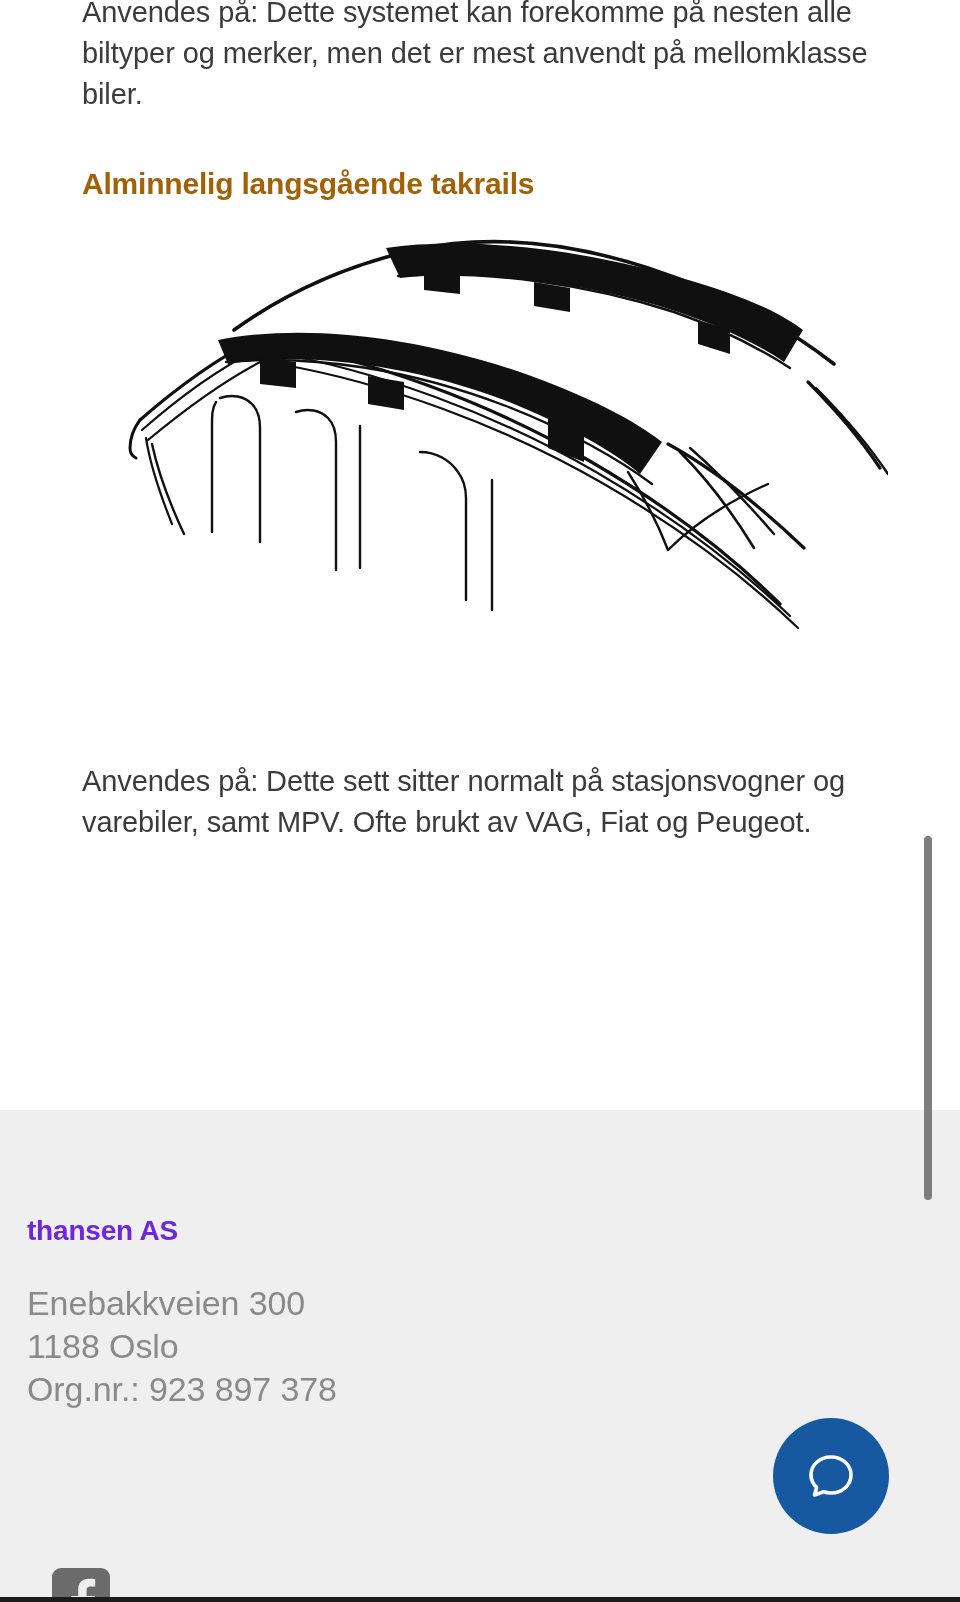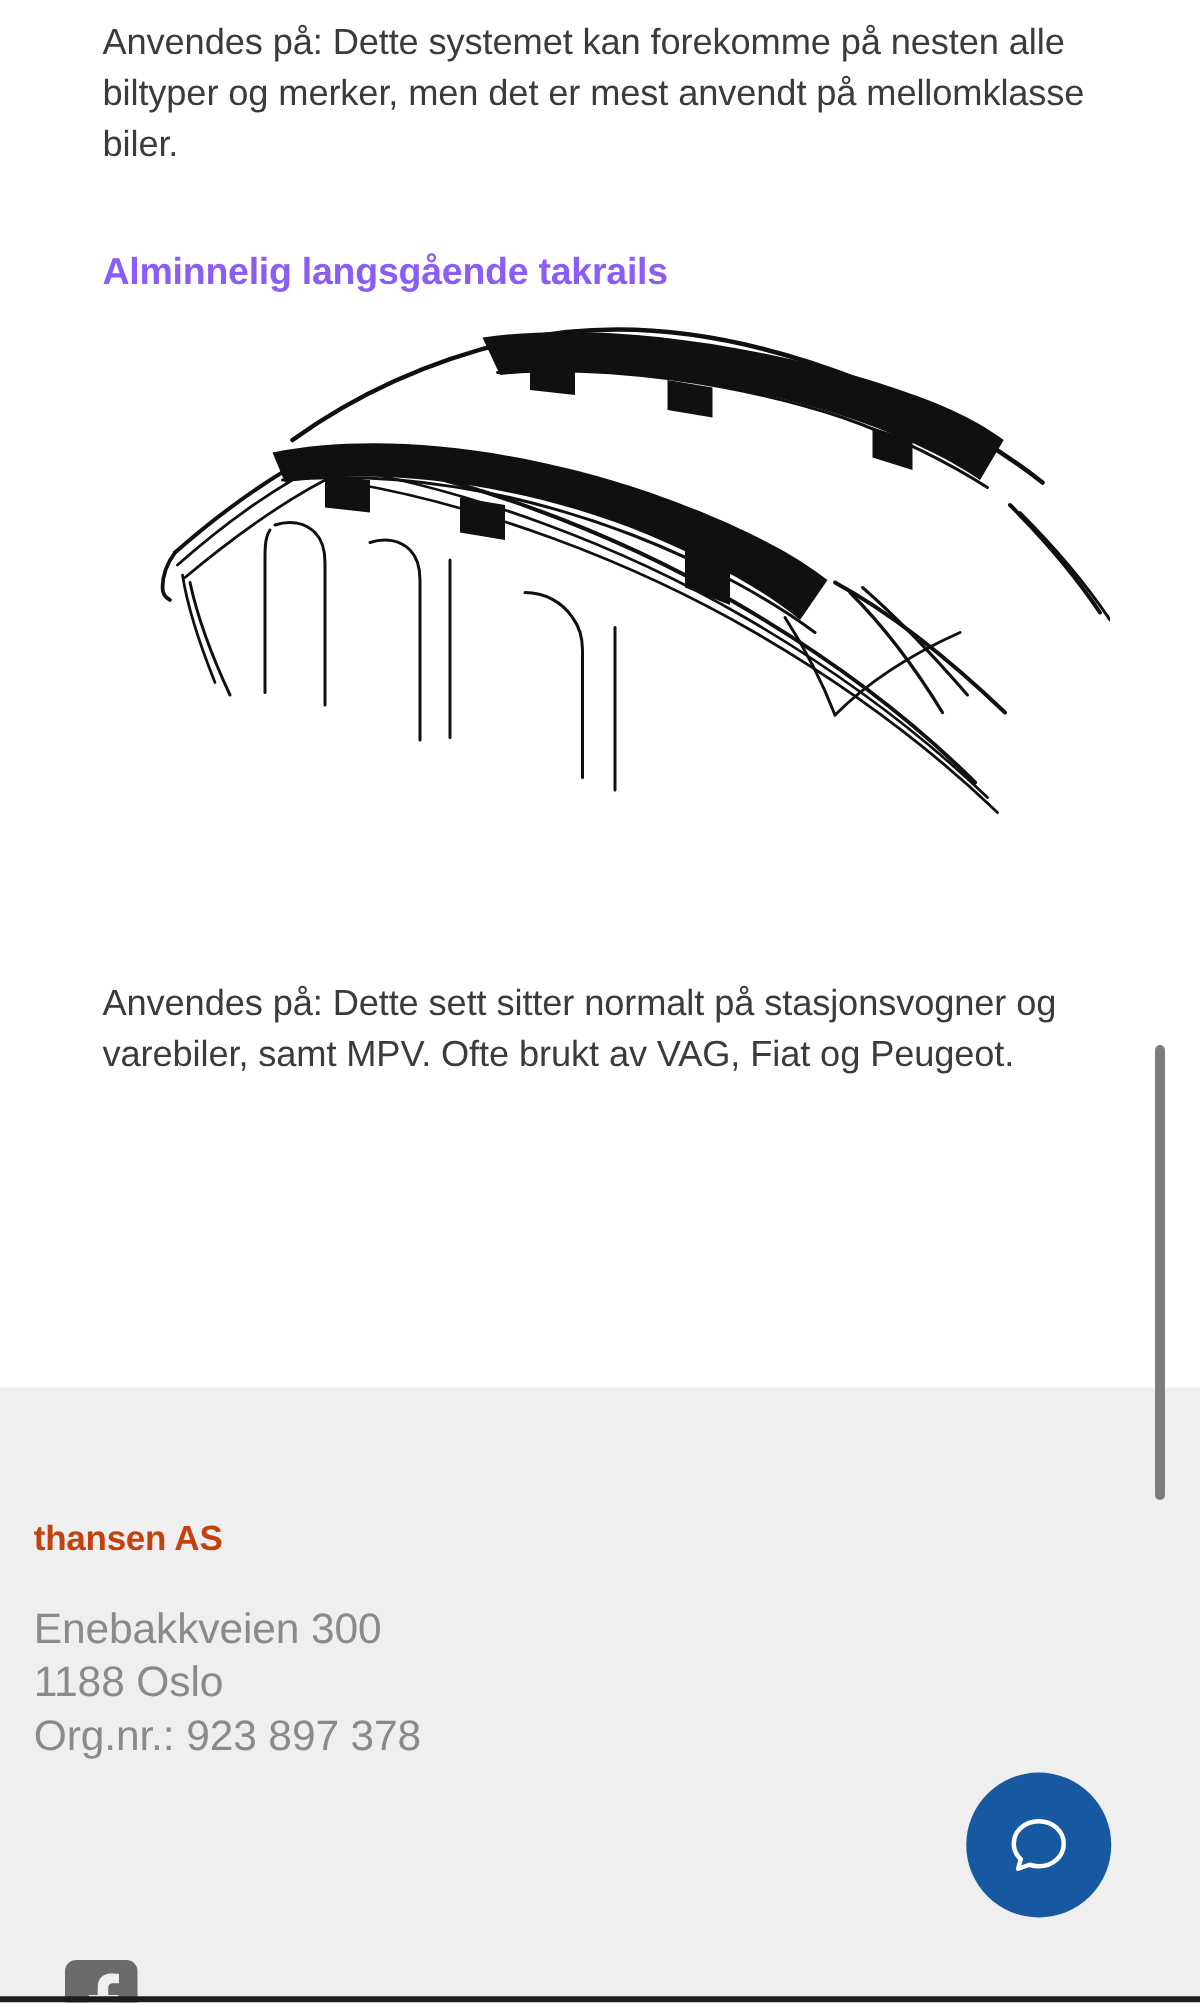--- a/index.html
+++ b/index.html
@@ -26,21 +26,20 @@
   
   .article {
     position: absolute;
     left: 0;
     top: 0;
     width: 960px;
     height: 1051px;
     background: #ffffff;
     box-sizing: border-box;
     padding: 0 70px 0 60px;
-    margin-top: 22px;
   }
 
   .para {
     margin: 0;
     color: #3b3b3b;
     font-size: 29px;
     line-height: 41px;
     letter-spacing: -0.1px;
     font-weight: 400;
   }
@@ -48,26 +47,26 @@
   .para-intro {
     position: absolute;
     left: 82px;
     top: -8px;
     width: 790px;
   }
 
   .section-heading {
     position: absolute;
     left: 82px;
-    top: 176px;
+    top: 164px;
     margin: 0;
     font-size: 30px;
     line-height: 40px;
     font-weight: 700;
-    color: #8b5cf6;
+    color: #a16207;
     letter-spacing: -0.2px;
     text-align: center;
   }
 
   
   .illustration {
     position: absolute;
     left: 68px;
     top: 212px;
     width: 820px;
@@ -99,21 +98,21 @@
     box-sizing: border-box;
   }
   .footer-company {
     position: absolute;
     left: 27px;
     top: 104px;
     margin: 0;
     font-size: 28px;
     line-height: 34px;
     font-weight: 700;
-    color: #c2410c;
+    color: #6d28d9;
     letter-spacing: -0.2px;
   }
   .footer-address {
     position: absolute;
     left: 27px;
     top: 172px;
     margin: 0;
     font-size: 34px;
     line-height: 43px;
     color: #8a8a8a;

